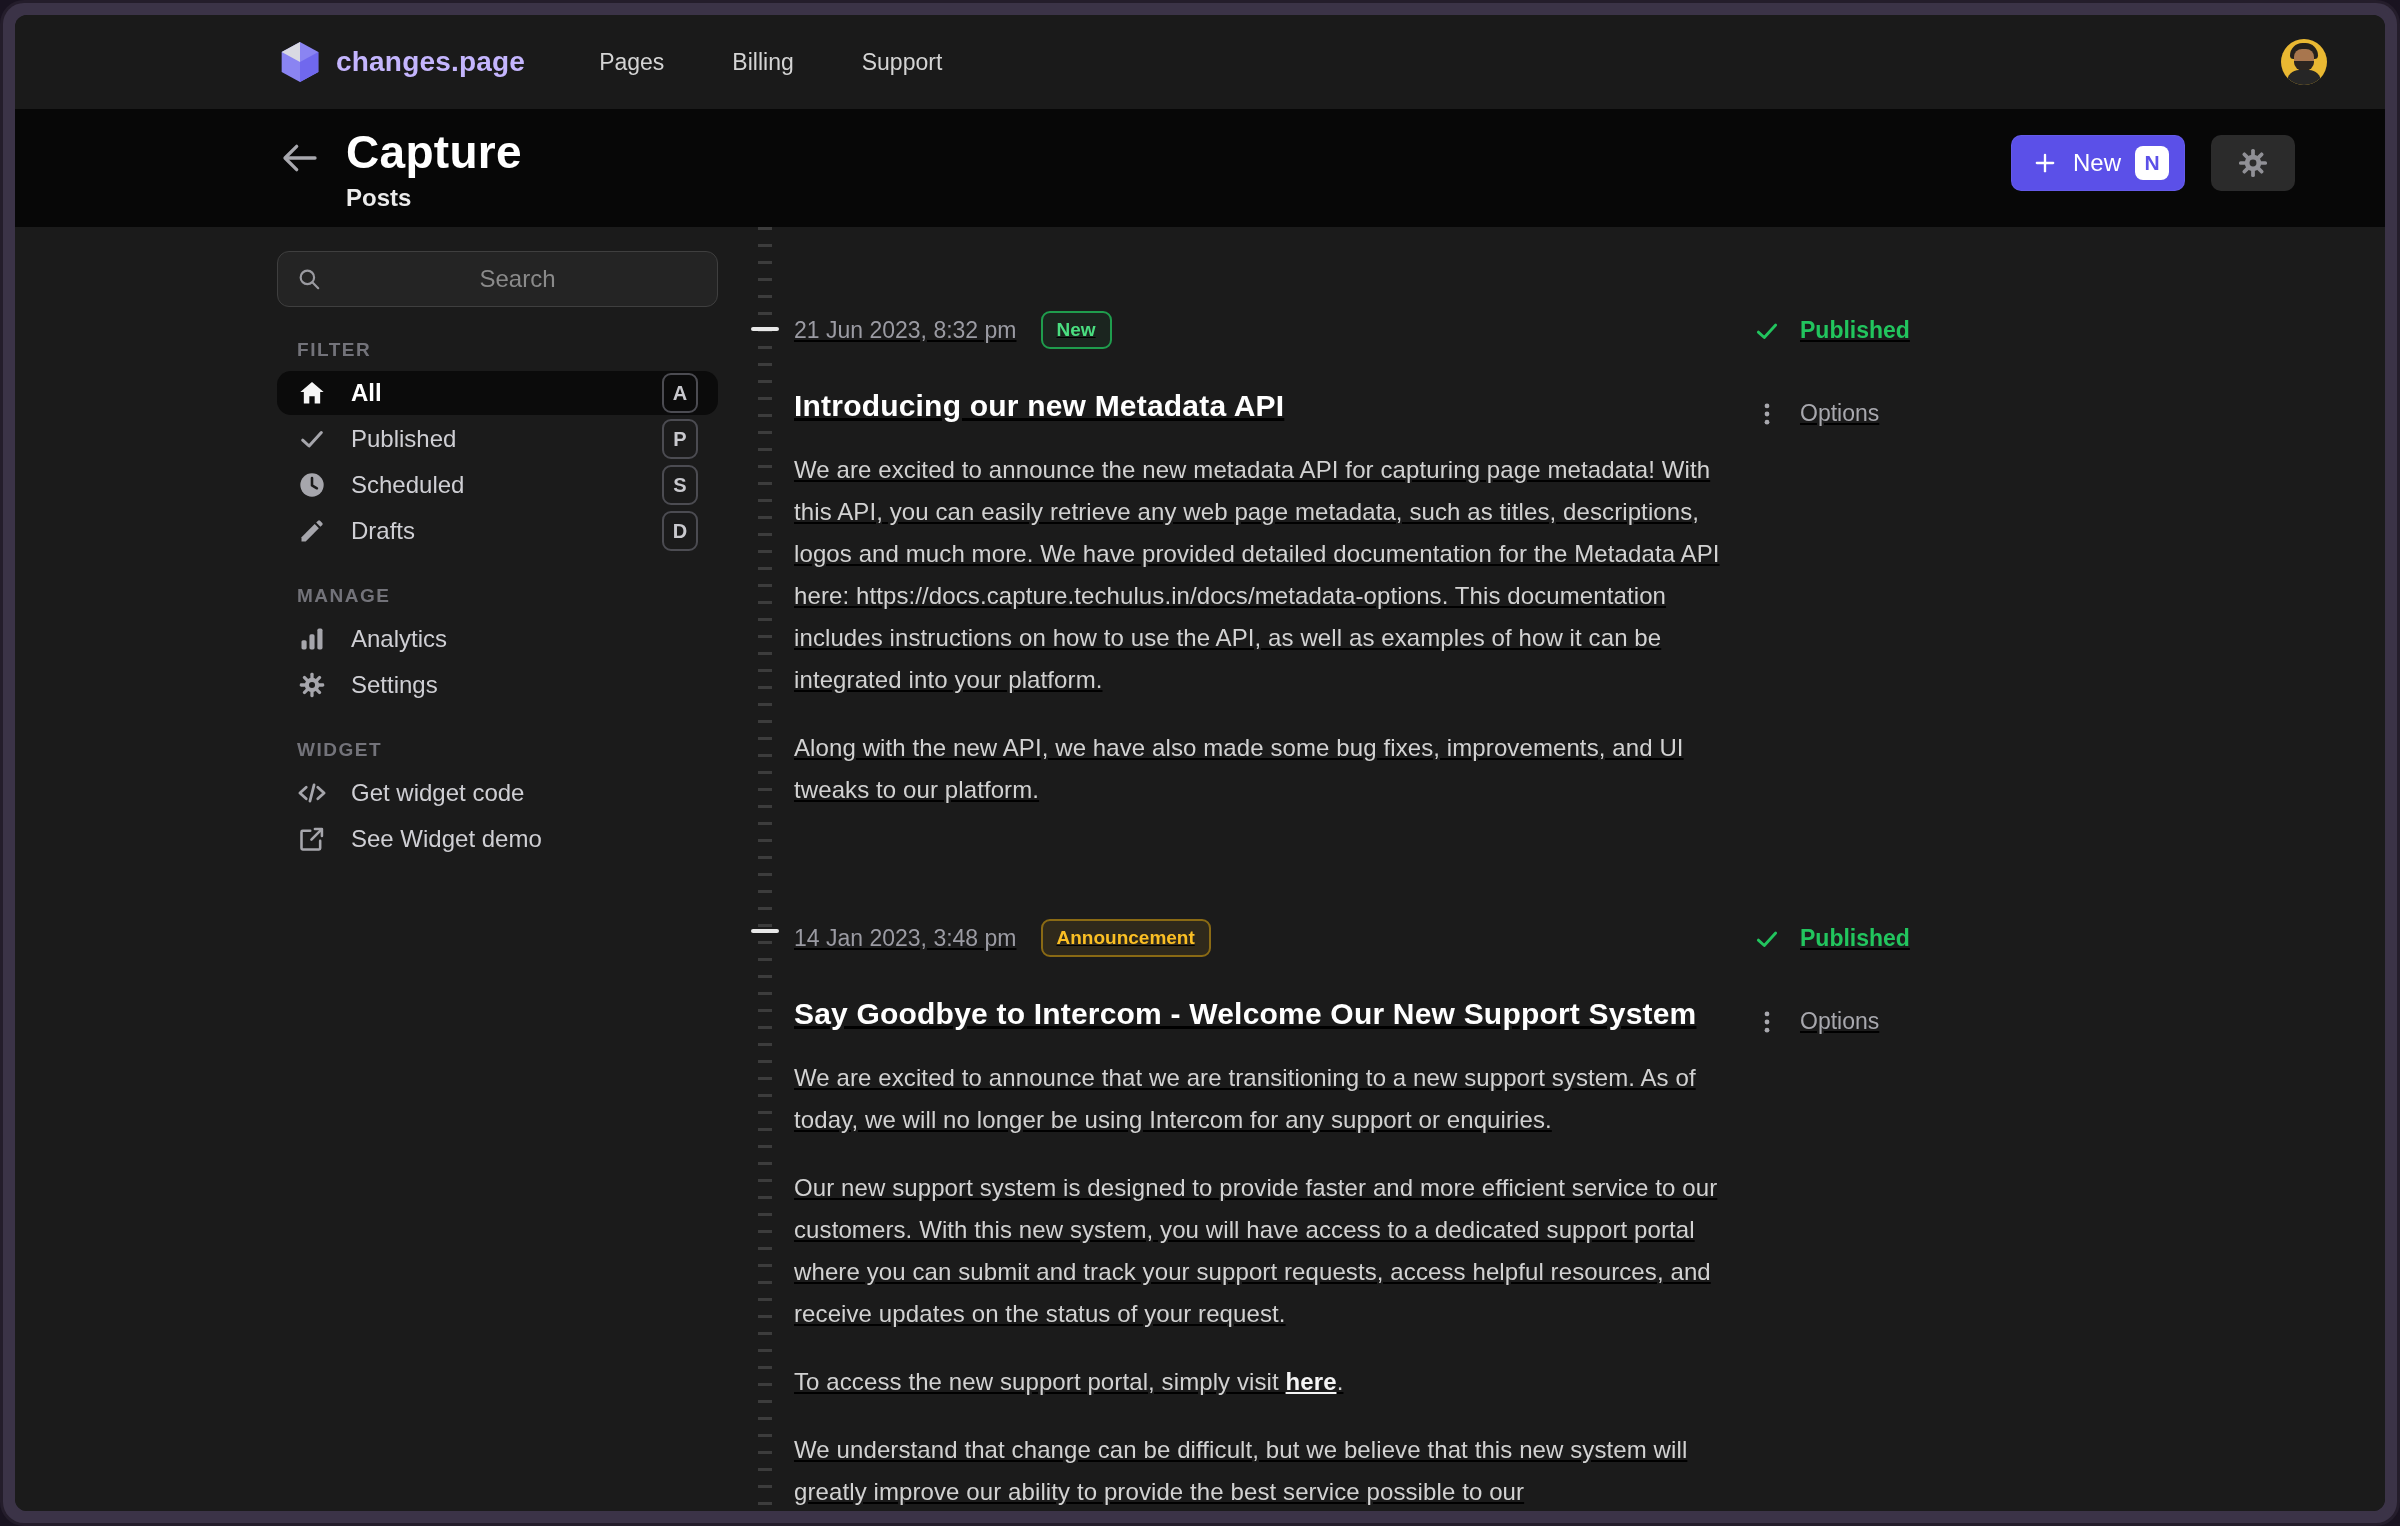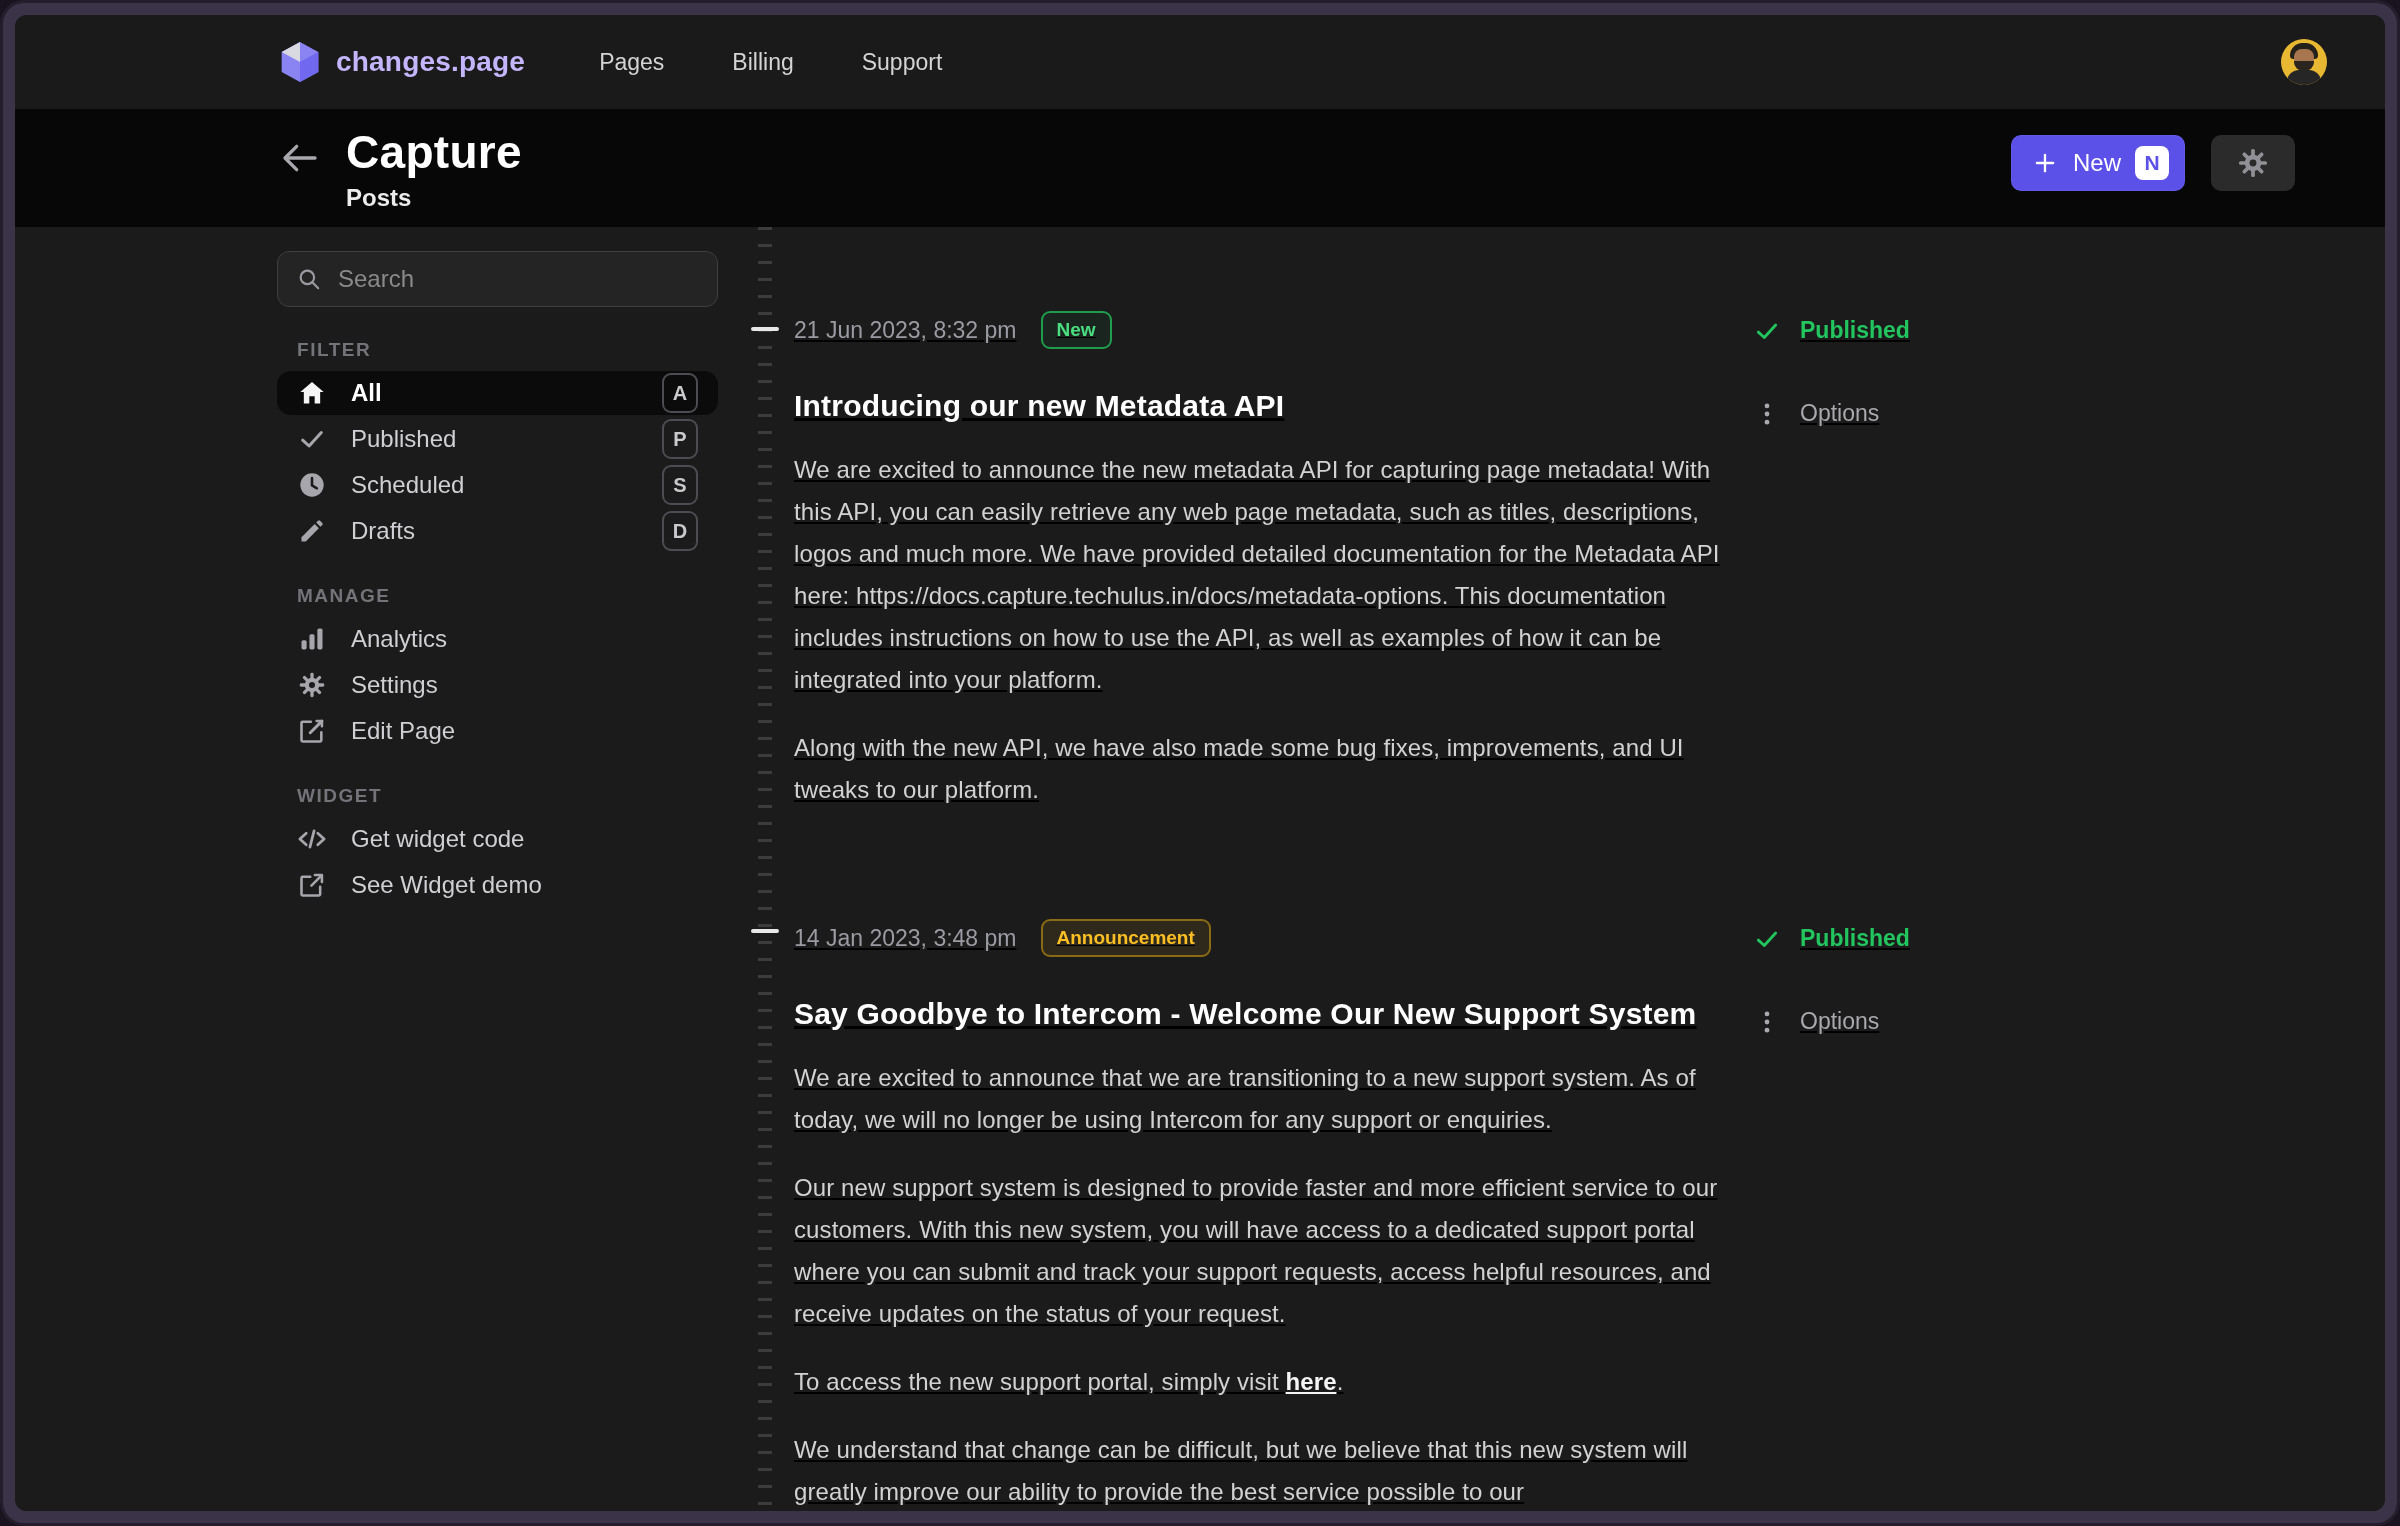--- a/index.html
+++ b/index.html
@@ -38,21 +38,21 @@
   .new-btn .label{color:#ffffff;font-size:24px;font-weight:500;font-family:"Liberation Sans", sans-serif;}
   .new-kbd{width:34px;height:34px;background:#ffffff;border-radius:8px;display:flex;align-items:center;justify-content:center;color:#5b50e8;font-weight:800;font-size:21px;}
   .gear-btn{width:84px;height:56px;background:#2b2b2b;border:none;border-radius:10px;display:flex;align-items:center;justify-content:center;cursor:pointer;}
 
   
   .main{position:absolute;top:212px;left:0;right:0;bottom:0;background:#1b1b1b;}
 
   
   .sidebar{position:absolute;left:262px;top:0;width:441px;}
   .search-box{margin-top:24px;height:56px;box-sizing:border-box;background:#242424;border:1px solid #3f3f3f;border-radius:12px;display:flex;align-items:center;padding:0 18px;gap:14px;}
-  .search-input{flex:1;background:transparent;border:none;outline:none;color:#d946ef;font-size:24px;font-family:"Liberation Sans", sans-serif;}
+  .search-input{flex:1;background:transparent;border:none;outline:none;color:#d946ef;font-size:24px;font-family:"Liberation Sans", sans-serif;text-align:center;}
   .search-input::placeholder{color:#8a8a8a;}
   .side-section-label{margin:32px 0 10px 20px;font-size:19px;font-weight:700;letter-spacing:.08em;color:#73737a;}
   .side-item{height:44px;display:flex;align-items:center;padding:0 20px;border-radius:14px;cursor:pointer;color:#cfcfd4;}
   .side-item.active{background:#0b0b0b;color:#ffffff;}
   .side-item .icn{width:30px;display:flex;justify-content:center;margin-right:24px;line-height:0;}
   .side-item .lbl{flex:1;font-size:24px;font-weight:500;}
   .side-item.active .lbl{font-weight:700;}
   .kbd-chip{width:32px;height:36px;border:2px solid #4c4c52;border-radius:9px;display:flex;align-items:center;justify-content:center;font-size:20px;font-weight:700;color:#c9c9ce;}
   .side-item + .side-item{margin-top:2px;}
 
@@ -234,30 +234,20 @@
               <rect x="10.6" y="16.5" width="2.8" height="6" rx="1.2" transform="rotate(90 12 12)"></rect>
               <rect x="10.6" y="1.5" width="2.8" height="6" rx="1.2" transform="rotate(135 12 12)"></rect>
               <rect x="10.6" y="16.5" width="2.8" height="6" rx="1.2" transform="rotate(135 12 12)"></rect>
               <circle cx="12" cy="12" r="6.2"></circle>
             </g>
             <circle cx="12" cy="12" r="2.6" fill="#1b1b1b"></circle>
           </svg>
         </span>
         <span class="lbl">Settings</span>
       </div>
-      <div class="side-item">
-        <span class="icn">
-          <svg width="28" height="28" viewBox="0 0 24 24" fill="none" stroke="#a6a6ac" stroke-width="2.2" stroke-linecap="round" stroke-linejoin="round">
-            <path d="M20 13v7a1 1 0 01-1 1H4a1 1 0 01-1-1V5a1 1 0 011-1h7"></path>
-            <path d="M10.5 13.5L20.5 3.5" stroke-width="2.6"></path>
-            <path d="M16 3.5h4.5V8"></path>
-          </svg>
-        </span>
-        <span class="lbl">Edit Page</span>
-      </div>
 
       <div class="side-section-label">WIDGET</div>
 
       <div class="side-item">
         <span class="icn">
           <svg width="30" height="28" viewBox="0 0 26 24" fill="none" stroke="#a6a6ac" stroke-width="2.4" stroke-linecap="round" stroke-linejoin="round">
             <polyline points="8,7 2.5,12 8,17"></polyline>
             <polyline points="18,7 23.5,12 18,17"></polyline>
             <line x1="14.8" y1="5" x2="11.2" y2="19"></line>
           </svg>

